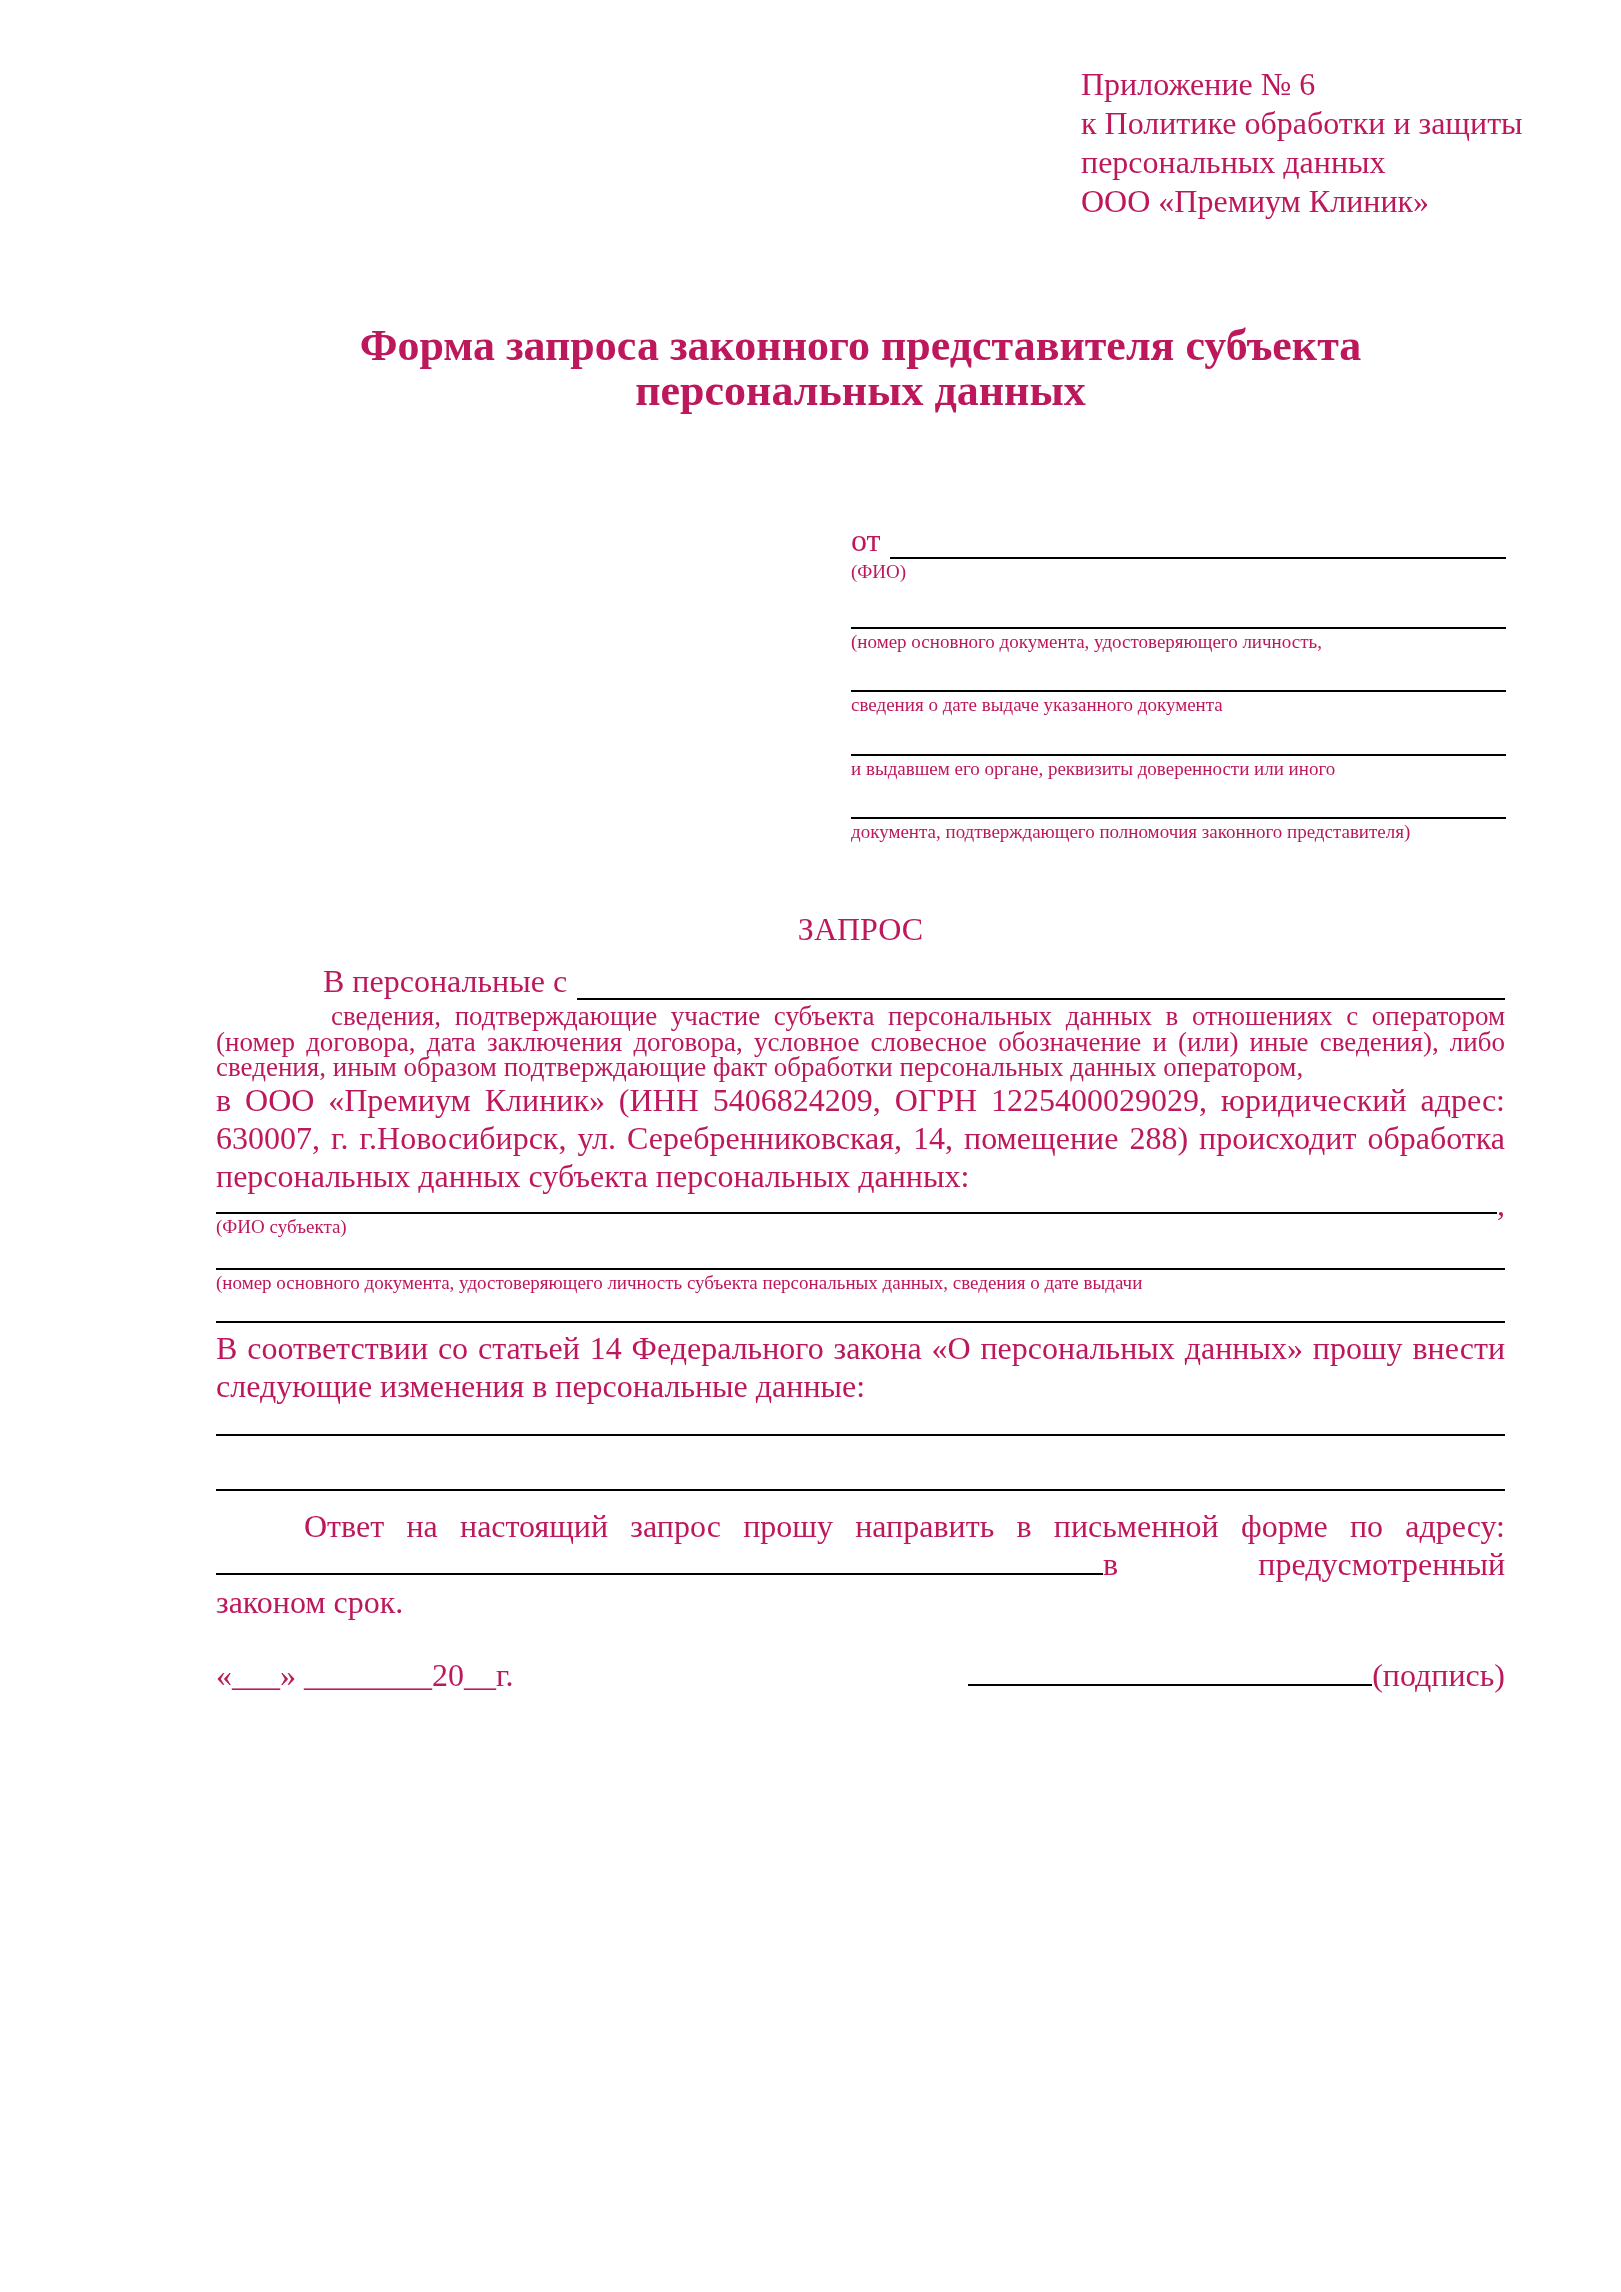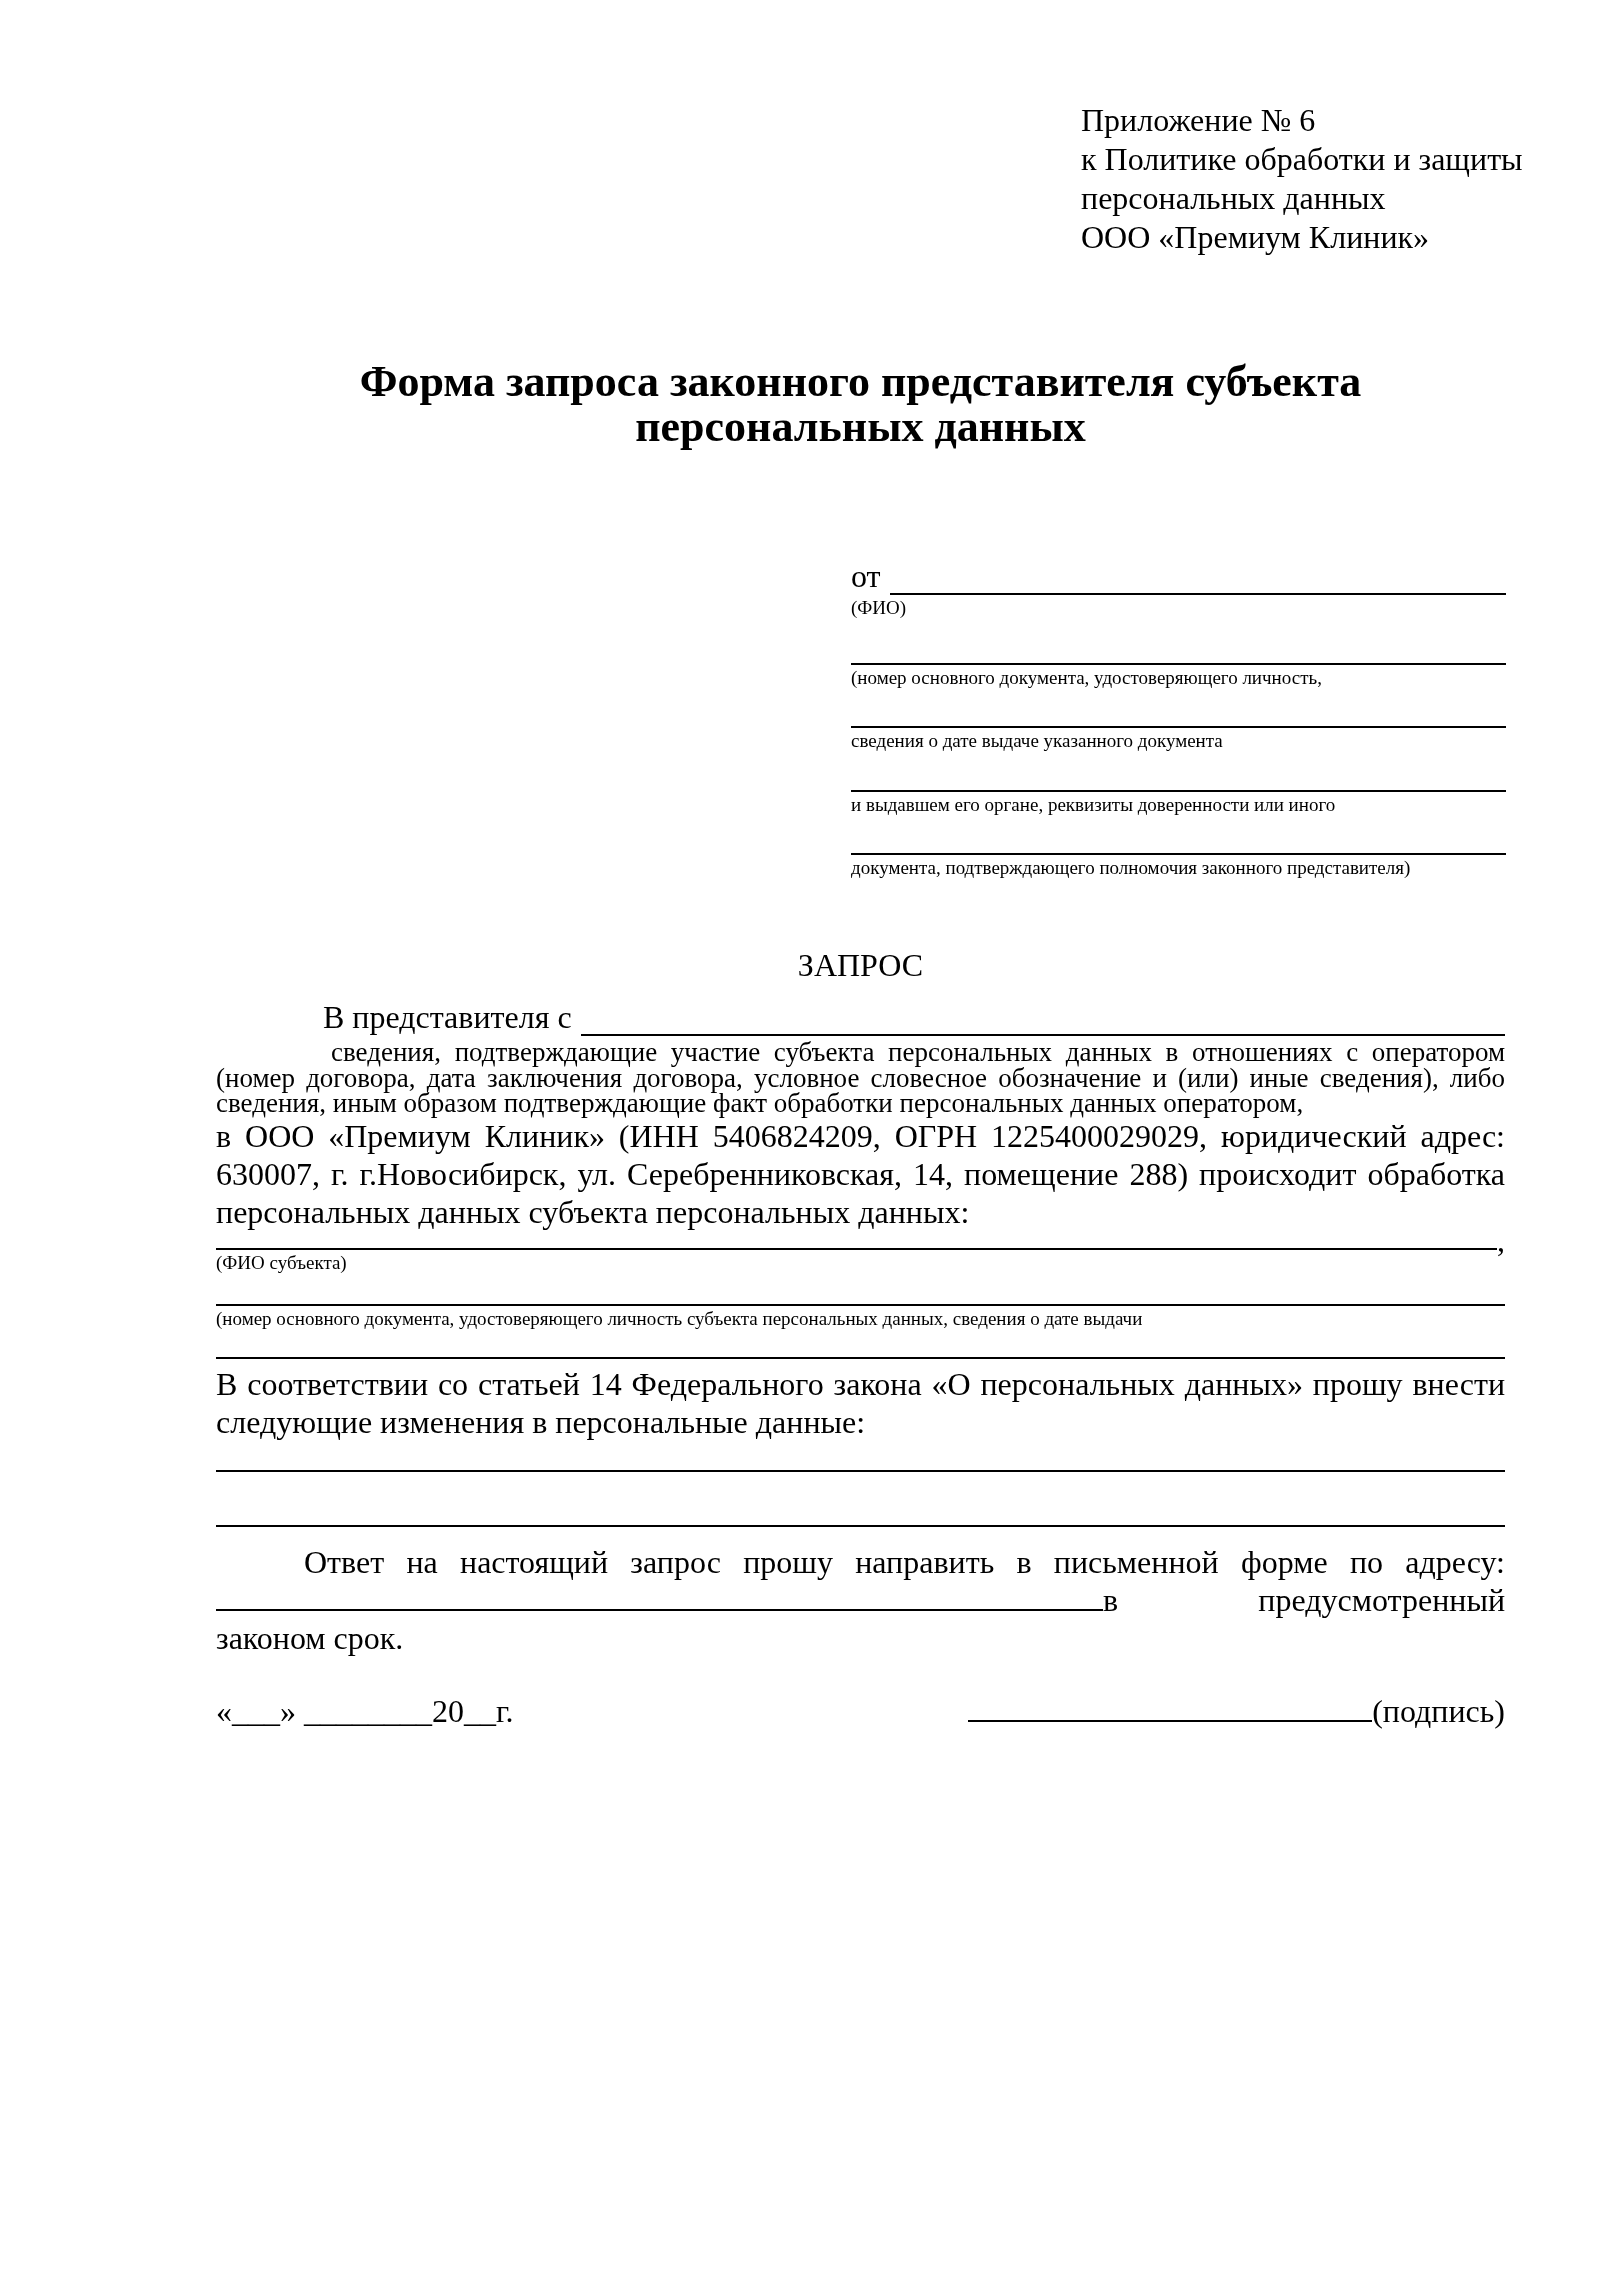--- a/index.html
+++ b/index.html
@@ -1,25 +1,25 @@
 <!DOCTYPE html>
 <html lang="ru"><head>
 <meta charset="utf-8">
 <style>
   html, body { margin: 0; padding: 0; background: #ffffff; }
   .page {
     position: relative;
     width: 1621px;
     height: 2293px;
     background: #ffffff;
-    color: #000000;
+    color: #be185d;
     font-family: "Liberation Serif", "DejaVu Serif", serif;
     font-size: 32px;
     box-sizing: border-box;
-    padding: 101px 116px 0 216px;
+    padding: 65px 116px 0 216px;
     overflow: hidden;
   }
   .appendix {
     margin-left: 865px;
     line-height: 39px;
     white-space: nowrap;
   }
   .doc-title {
     margin-top: 102px;
     text-align: center;
@@ -128,21 +128,21 @@
     <div class="blank b36"></div>
     <div class="caption">и выдавшем его органе, реквизиты доверенности или иного</div>
 
     <div class="blank b36"></div>
     <div class="caption">документа, подтверждающего полномочия законного представителя)</div>
   </div>
 
   <div class="request-heading">ЗАПРОС</div>
 
   <div class="according-row">
-    <span class="label">В представителя с</span>
+    <span class="label">В персональные с</span>
     <span class="fill"></span>
   </div>
 
   <div class="footnote">сведения, подтверждающие участие субъекта персональных данных в отношениях с оператором (номер договора, дата заключения договора, условное словесное обозначение и (или) иные сведения), либо сведения, иным образом подтверждающие факт обработки персональных данных оператором,</div>
 
   <div class="para">в ООО «Премиум Клиник» (ИНН 5406824209, ОГРН 1225400029029, юридический адрес: 630007, г. г.Новосибирск, ул. Серебренниковская, 14, помещение 288) происходит обработка персональных данных субъекта персональных данных:</div>
 
   <div class="comma-row">
     <span class="fill"></span>
     <span class="comma">,</span>

